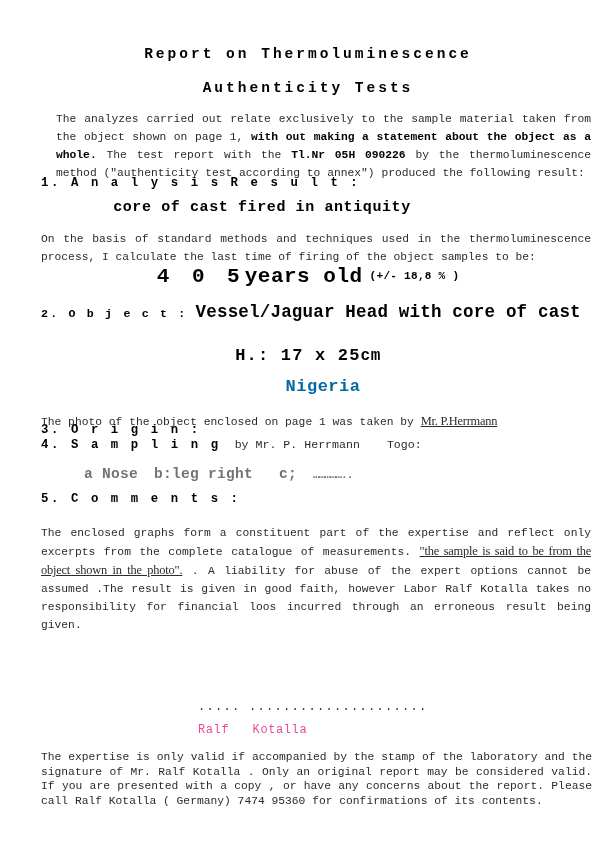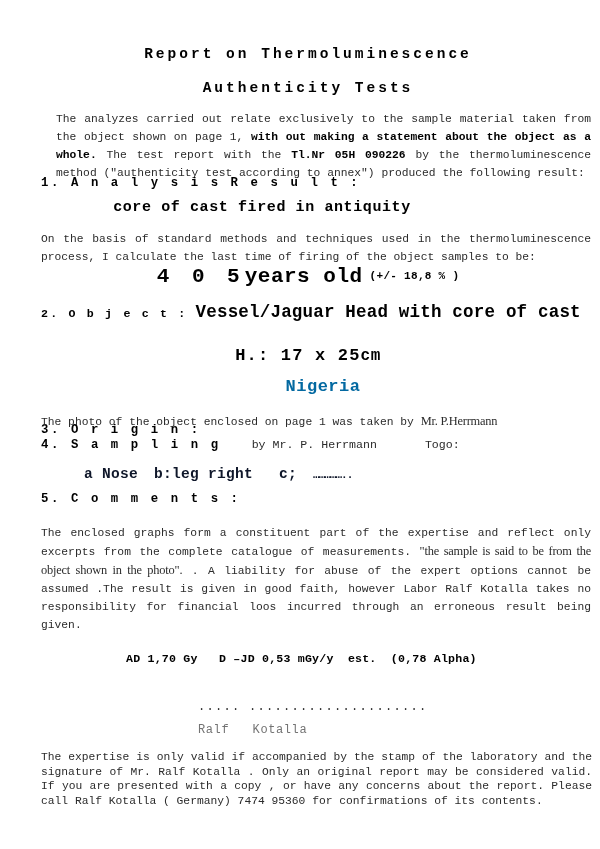--- a/index.html
+++ b/index.html
@@ -49,20 +49,21 @@
   .method { left: 33px; top: 230px; width: 550px; }
   .photoline { left: 33px; top: 412px; width: 550px; }
   .comments-para { left: 33px; top: 524px; width: 550px; }
   .footer-para { left: 33px; top: 750px; width: 551px; line-height: 14.6px; }
 
   
   .serif {
     font-family: "Liberation Serif", "DejaVu Serif", serif;
     font-size: 12.4px;
     letter-spacing: -0.2px;
+    text-decoration: underline;
   }
 
   
   .heading {
     position: absolute;
     font-weight: bold;
     font-size: 12.3px;
     letter-spacing: 2.6px;
     color: #000;
     white-space: nowrap;
@@ -137,31 +138,31 @@
     color: #0369a1;
     padding-left: 30px;
     box-sizing: border-box;
   }
 
   .sampling-by {
     font-weight: normal;
     letter-spacing: 0px;
     font-size: 11.6px;
     color: #2b2b2b;
-    margin-left: 31px;
-  }
-  .sampling-togo { margin-left: 48px; }
+    margin-left: 14px;
+  }
+  .sampling-togo { margin-left: 27px; }
 
   .sample-points {
     position: absolute;
     left: 76px; top: 466px;
     font-weight: bold;
     font-size: 14.5px;
     letter-spacing: 0.3px;
-    color: #0f172a;
+    color: #737373;
     white-space: nowrap;
   }
   .sp-gap { display: inline-block; width: 16px; }
   .sp-gap-wide { display: inline-block; width: 26px; }
   .dots-small {
     font-size: 11px;
     letter-spacing: -1px;
   }
 
   
@@ -193,21 +194,21 @@
     font-size: 12px;
     letter-spacing: 1.3px;
     color: #333;
     white-space: pre;
   }
   .sig-name {
     position: absolute;
     left: 190px; top: 723px;
     font-size: 12px;
     letter-spacing: 0.6px;
-    color: #737373;
+    color: #ec4899;
     white-space: pre;
   }
 </style>
 </head>
 <body>
 
 <div class="page">
 
   <div class="title title-line1">Report on Thermoluminescence</div>
   <div class="title title-line2">Authenticity  Tests</div>
@@ -233,20 +234,19 @@
 
   <div class="heading h-sampling"><span>4. S a m p l i n g</span><span class="sampling-by">by Mr. P. Herrmann</span><span class="sampling-by sampling-togo">Togo:</span></div>
 
   <div class="sample-points"><span>a Nose</span><span class="sp-gap"></span><span>b:leg right</span><span class="sp-gap-wide"></span><span>c;</span><span class="sp-gap"></span><span class="dots-small">……………..</span></div>
 
   <div class="heading h-comments">5. C o m m e n t s :</div>
 
   <div class="para comments-para"><span>The enclosed graphs form a constituent part of the expertise and   reflect only excerpts from the complete catalogue of measurements. </span><span class="serif">"the sample is said to be from the object shown in the photo".</span><span> . A liability for abuse of the expert options cannot be assumed .The result is given in good faith, however Labor Ralf Kotalla takes no responsibility for financial loos incurred through an erroneous result being given.</span></div>
 
 
-  <div class="dose-line">AD 1,70 Gy   D –JD 0,53 mGy/y  est.  (0,78 Alpha)</div>
 
   <div class="sig-dots">..... .....................</div>
   <div class="sig-name">Ralf   Kotalla</div>
 
   <div class="para footer-para">   The expertise is only  valid  if  accompanied  by the stamp of the laboratory and the signature of Mr. Ralf Kotalla . Only an original report may be considered valid. If you are presented with a copy , or have any concerns about the report. Please call Ralf Kotalla ( Germany) 7474 95360 for confirmations of its contents.</div>
 
 </div>
 
 </body></html>

